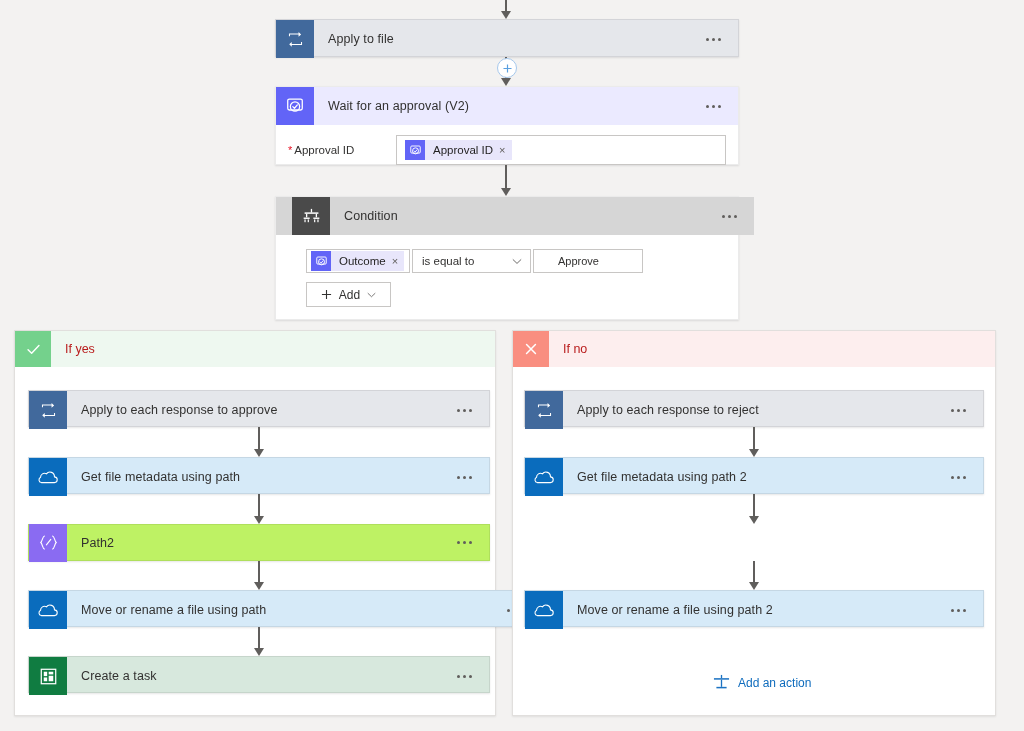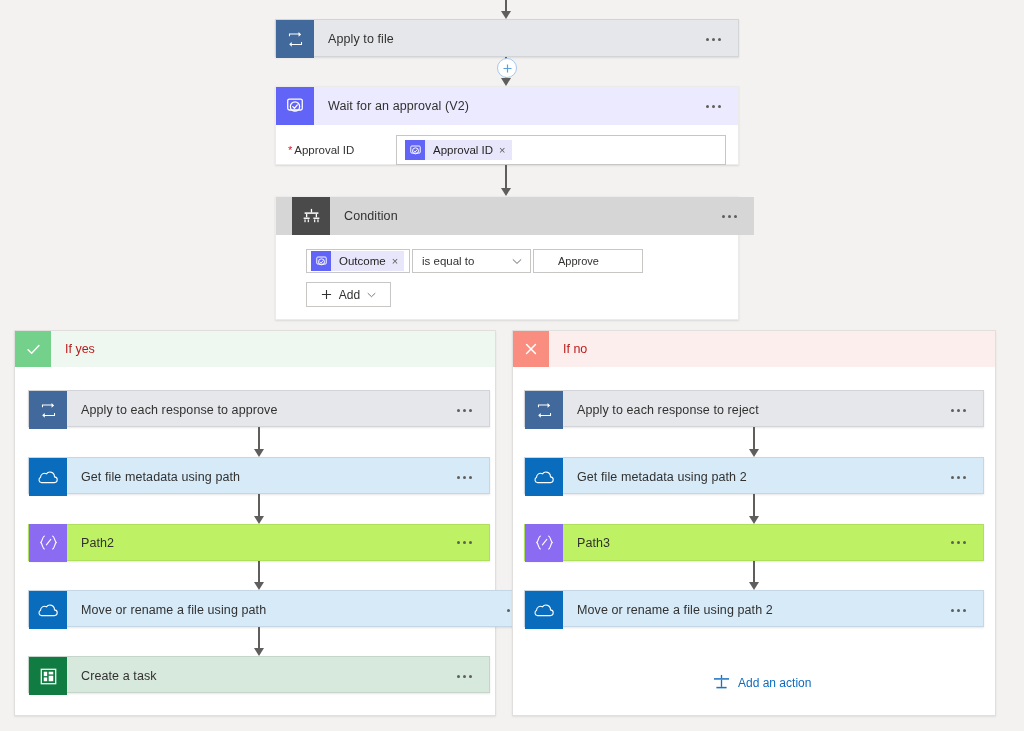--- a/index.html
+++ b/index.html
@@ -538,37 +538,20 @@
           <i></i>
           <i></i>
       </div>
     </div>
   </div>
   <div class="conn" style="left:747px; top:494px; height:30px;">
     <div class="line" style="height:22px;"></div>
       <div class="head"></div>
   </div>
 
-  <div class="card c-path" style="left:524px; top:524px; width:460px; height:37px;">
-    <div class="card-head">
-      <div class="tile t-path">
-        <svg width="21" height="17" viewBox="0 0 24 18">
-          <path d="M7.4 1.6 C5.2 1.6 5.2 7.2 3.2 9 C5.2 10.8 5.2 16.4 7.4 16.4" fill="none" stroke="#ffffff" stroke-width="1.3" stroke-linecap="round"></path>
-          <path d="M16.6 1.6 C18.8 1.6 18.8 7.2 20.8 9 C18.8 10.8 18.8 16.4 16.6 16.4" fill="none" stroke="#ffffff" stroke-width="1.3" stroke-linecap="round"></path>
-          <path d="M9.6 11.6 L14.6 5.4" stroke="#ffffff" stroke-width="1.3" stroke-linecap="round"></path>
-        </svg>
-      </div>
-      <div class="card-title">Path3</div>
-      <div class="ellipsis">
-        <i></i>
-          <i></i>
-          <i></i>
-      </div>
-    </div>
-  </div>
   <div class="conn" style="left:747px; top:561px; height:29px;">
     <div class="line" style="height:21px;"></div>
       <div class="head"></div>
   </div>
 
   <div class="card c-onedrive" style="left:524px; top:590px; width:460px; height:37px;">
     <div class="card-head">
       <div class="tile t-onedrive">
         <svg width="22" height="18" viewBox="0 0 26 20">
           <path d="M8.3 16.6 H20.4 A3.4 3.4 0 0 0 20.6 9.8 A5.3 5.3 0 0 0 11.1 6.3 A4.6 4.6 0 0 0 4.2 10.4 A3.3 3.3 0 0 0 5.0 16.6 Z" fill="none" stroke="#ffffff" stroke-width="1.3" stroke-linejoin="round"></path>

